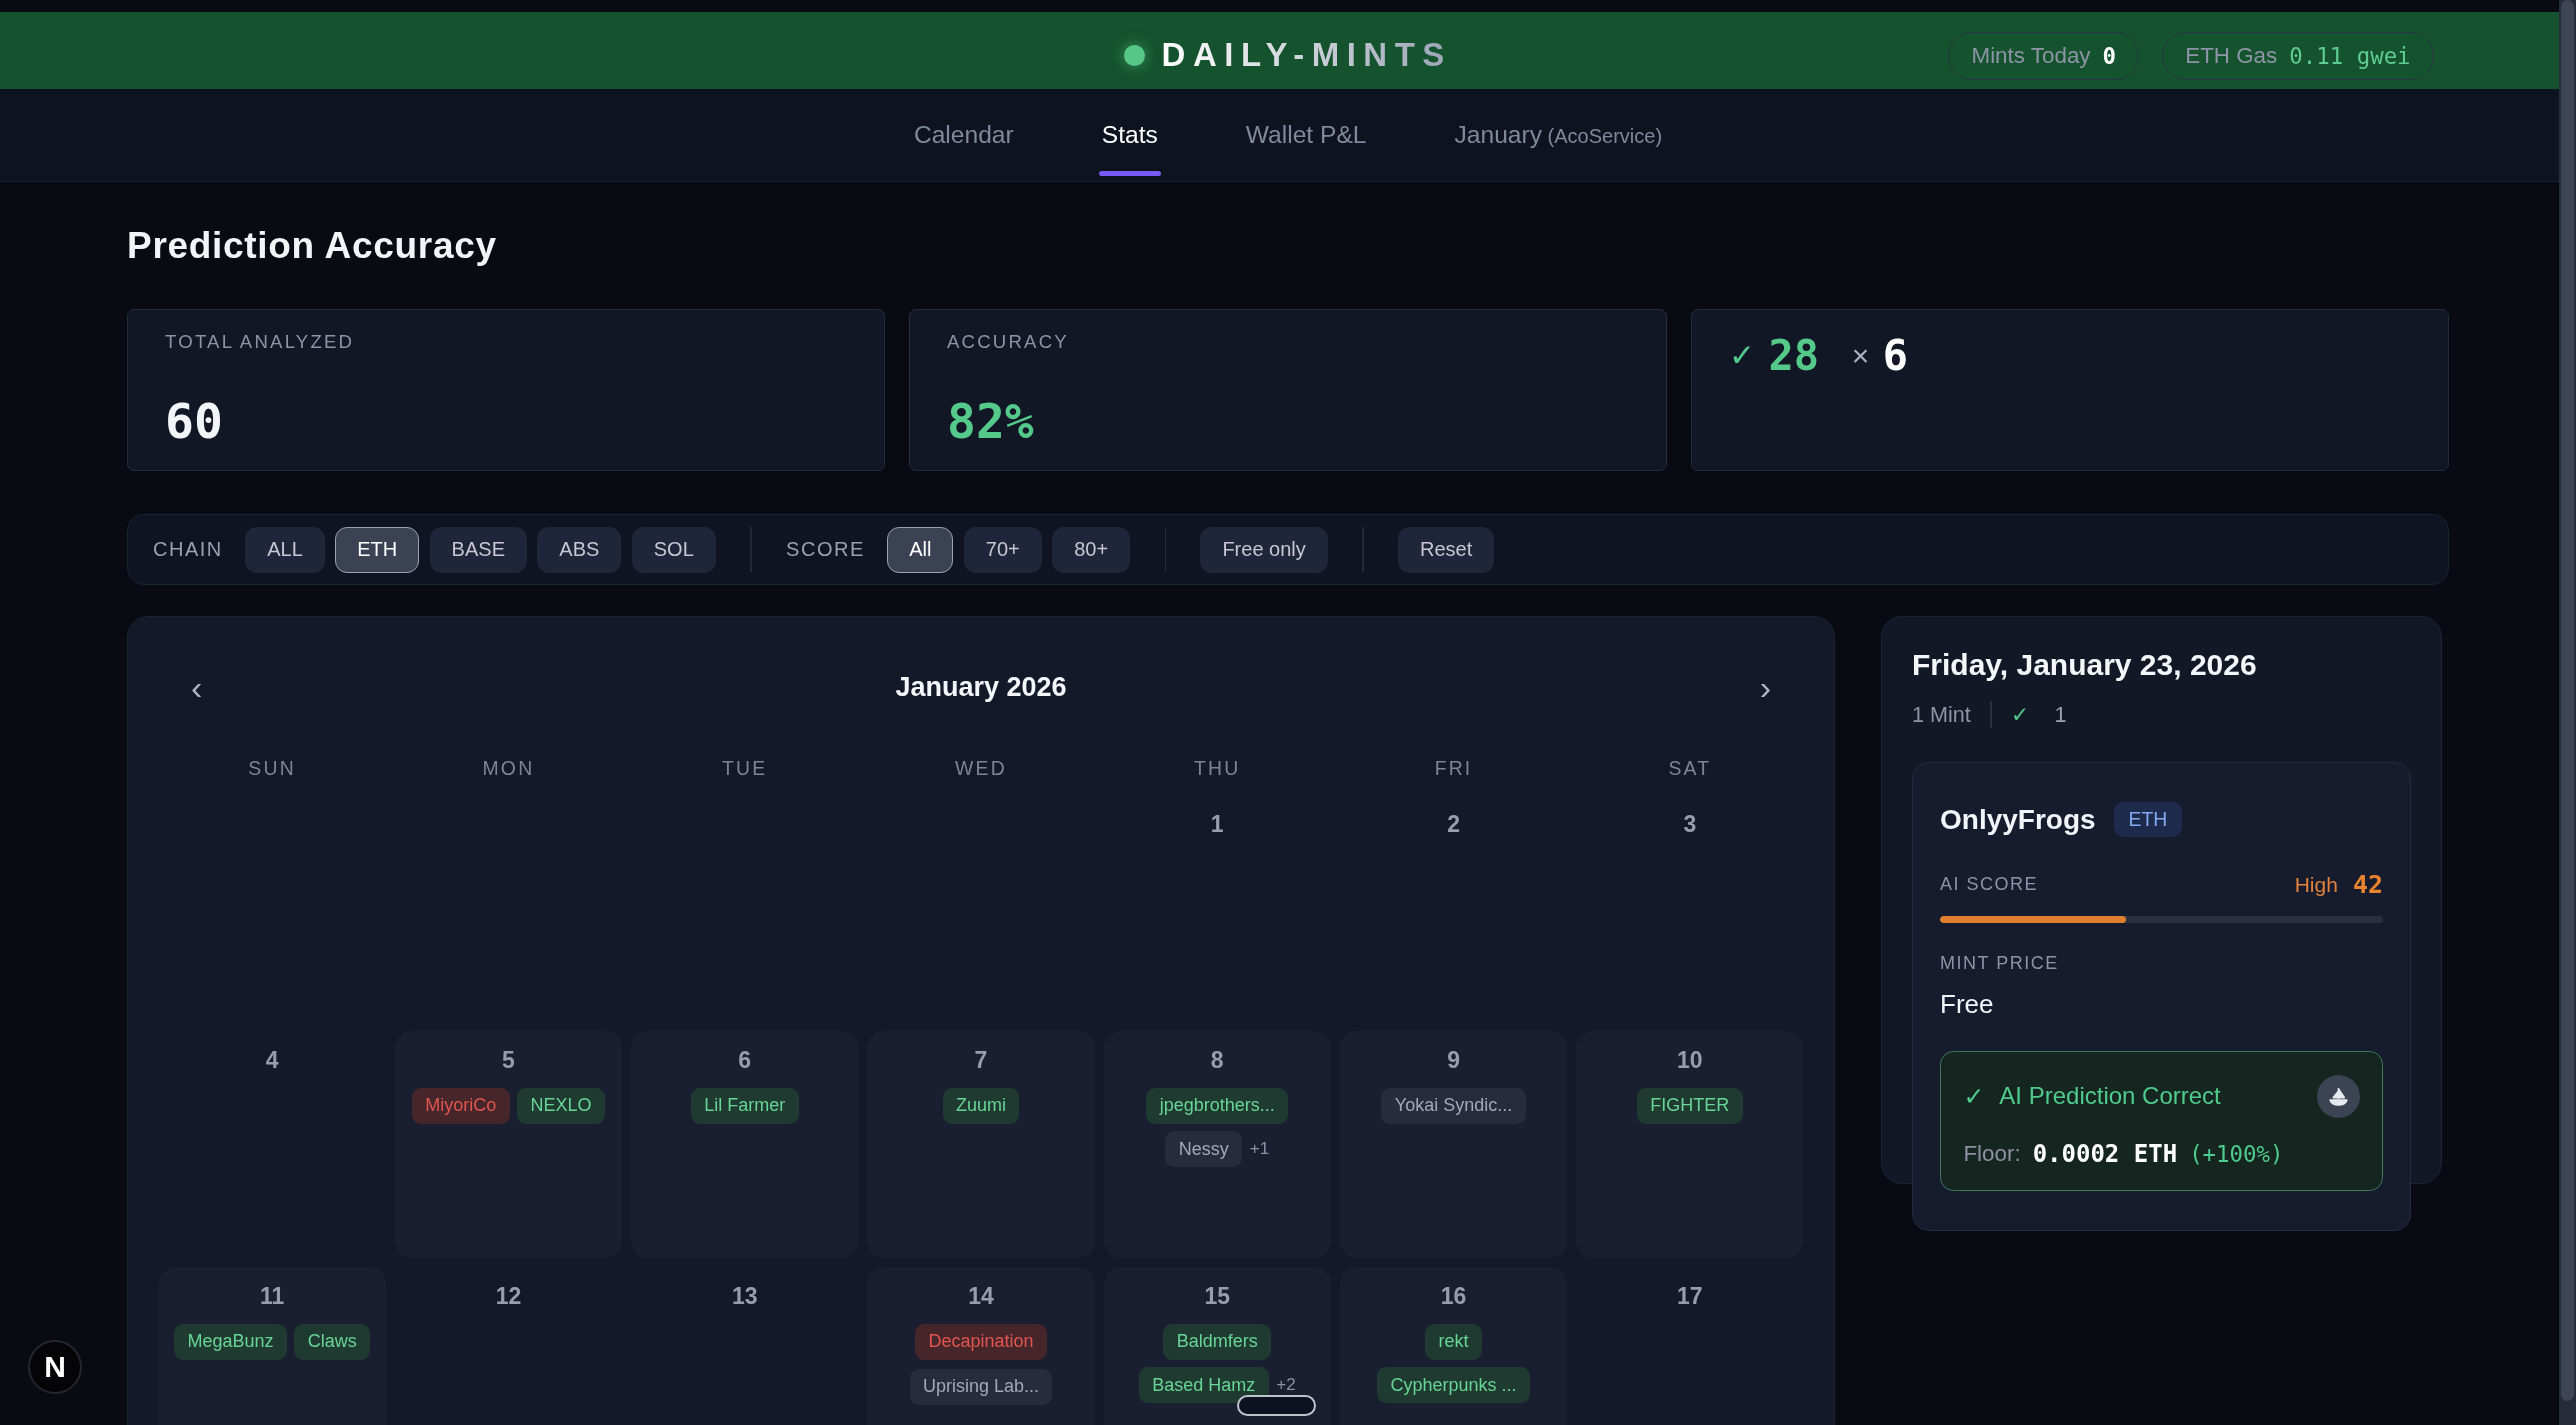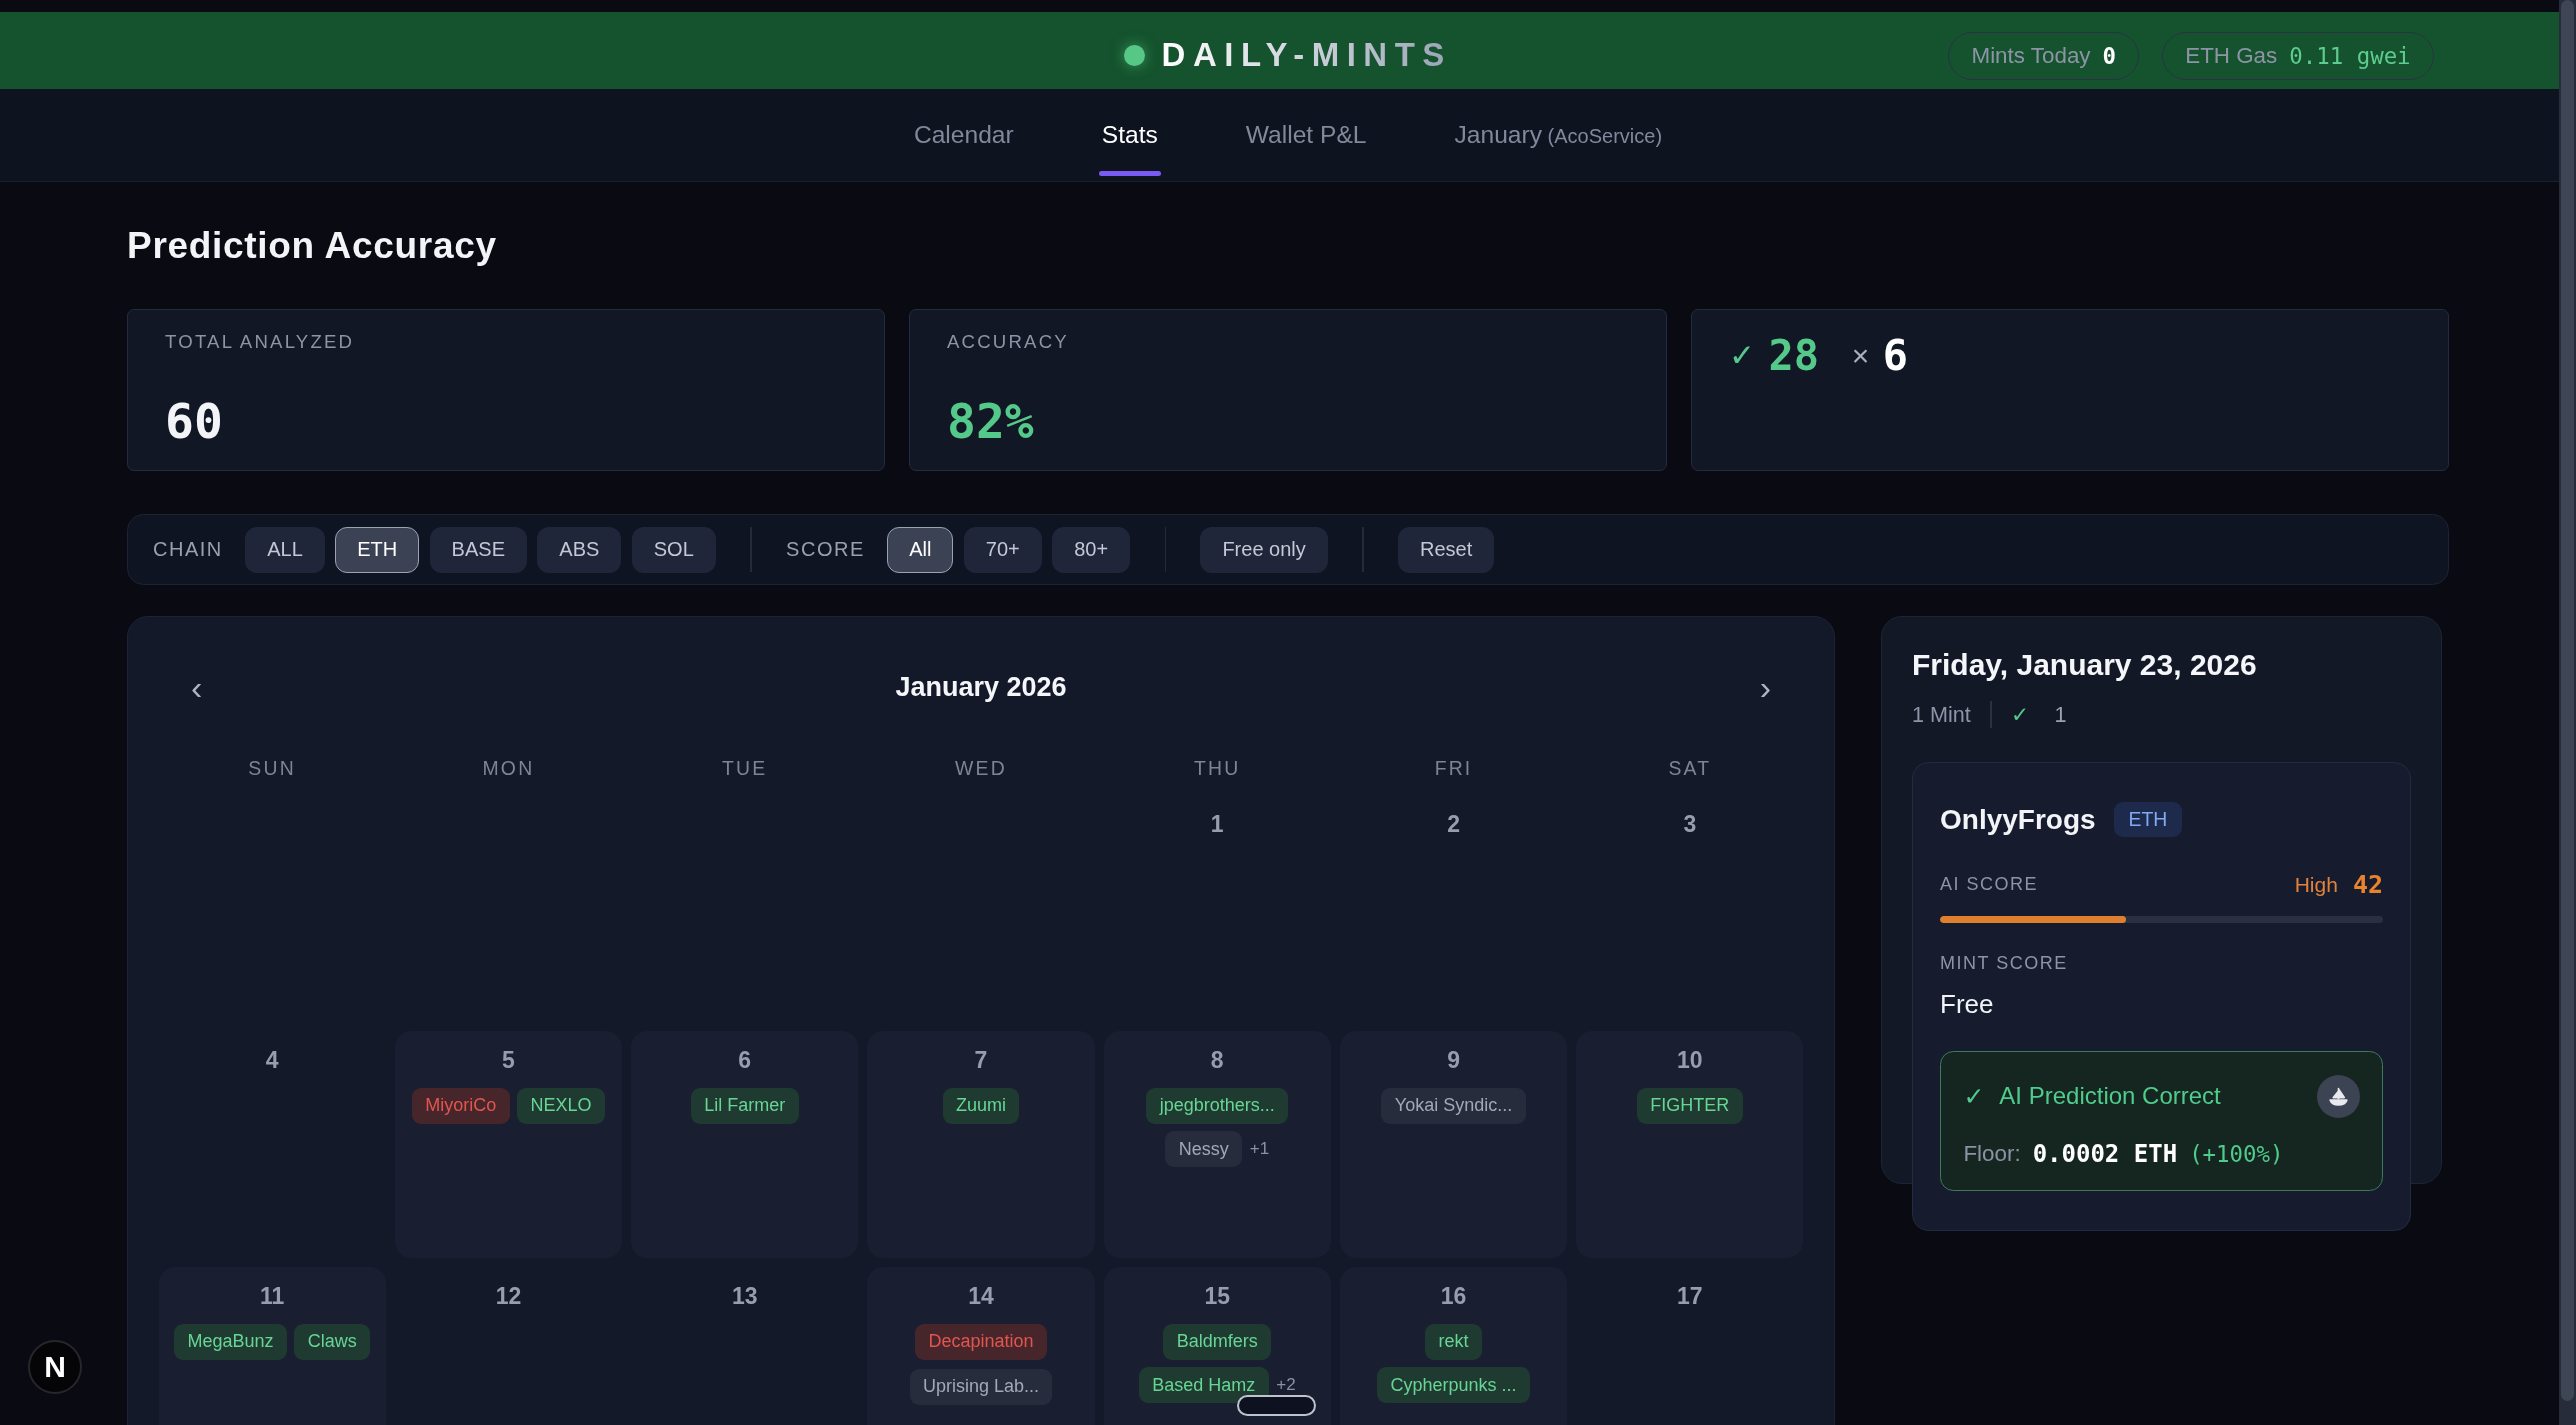--- a/index.html
+++ b/index.html
@@ -384,21 +384,21 @@
           <span class="score-right">
             <span class="score-tier">High</span>
             <span class="score-val mono">42</span>
           </span>
         </div>
         <div class="score-track">
           <div class="score-fill" id="score-fill" style="width: 42%;"></div>
         </div>
         <div class="ms-grid">
           <div class="ms-col">
-            <div class="ms-label">MINT SCORE</div>
+            <div class="ms-label">MINT PRICE</div>
             <div class="ms-value">Free</div>
           </div>
         </div>
         <div class="pred-box">
           <div class="pred-row">
             <div class="pred-left">
               <span class="pred-check">✓</span>
               <span class="pred-text">AI Prediction Correct</span>
             </div>
             <div class="pred-icon">

